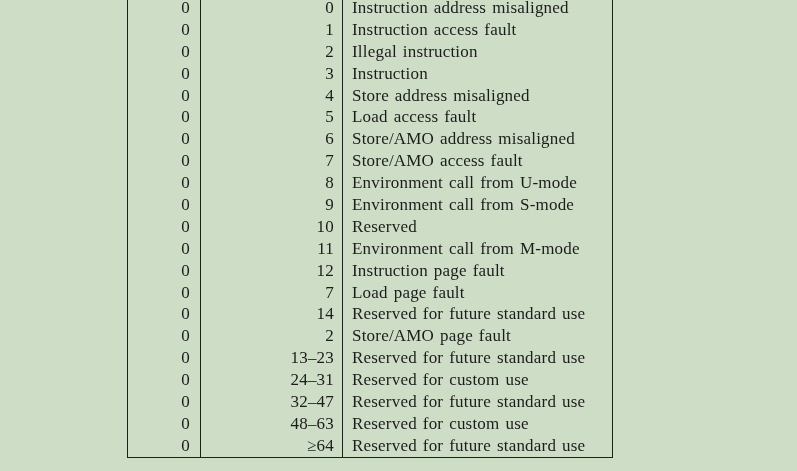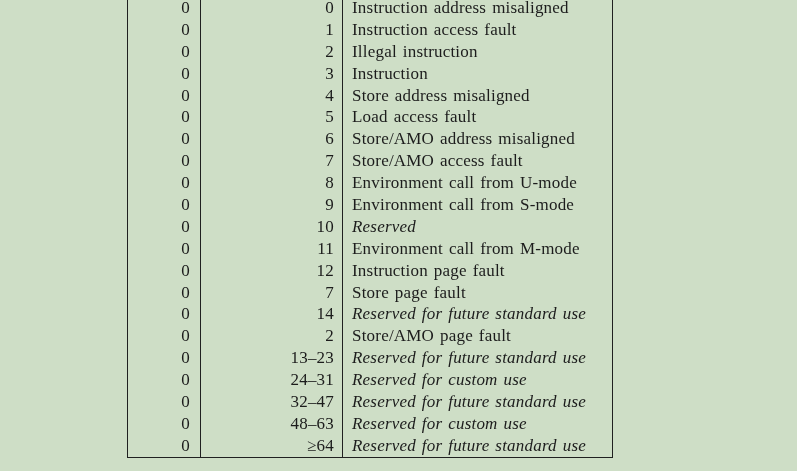--- a/index.html
+++ b/index.html
@@ -45,21 +45,20 @@
   td.c2 {
     text-align: right;
     padding-right: 8px;
     border-right: 1px solid #202020;
   }
   td.c3 {
     text-align: left;
     padding-left: 9px;
   }
   td.italic {
-    font-style: italic;
   }
 </style>
 </head>
 <body>
 
 <table class="exc">
   <colgroup>
     <col style="width:73px">
     <col style="width:142px">
     <col style="width:270px">
@@ -126,21 +125,21 @@
       <td class="c3">Environment call from M-mode</td>
     </tr>
     <tr>
       <td class="c1">0</td>
       <td class="c2">12</td>
       <td class="c3">Instruction page fault</td>
     </tr>
     <tr>
       <td class="c1">0</td>
       <td class="c2">7</td>
-      <td class="c3">Store page fault</td>
+      <td class="c3">Load page fault</td>
     </tr>
     <tr>
       <td class="c1">0</td>
       <td class="c2">14</td>
       <td class="c3 italic">Reserved for future standard use</td>
     </tr>
     <tr>
       <td class="c1">0</td>
       <td class="c2">2</td>
       <td class="c3">Store/AMO page fault</td>

